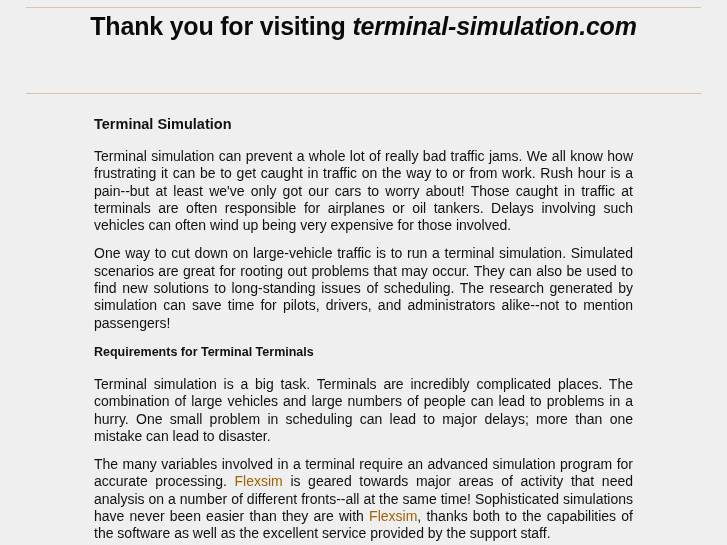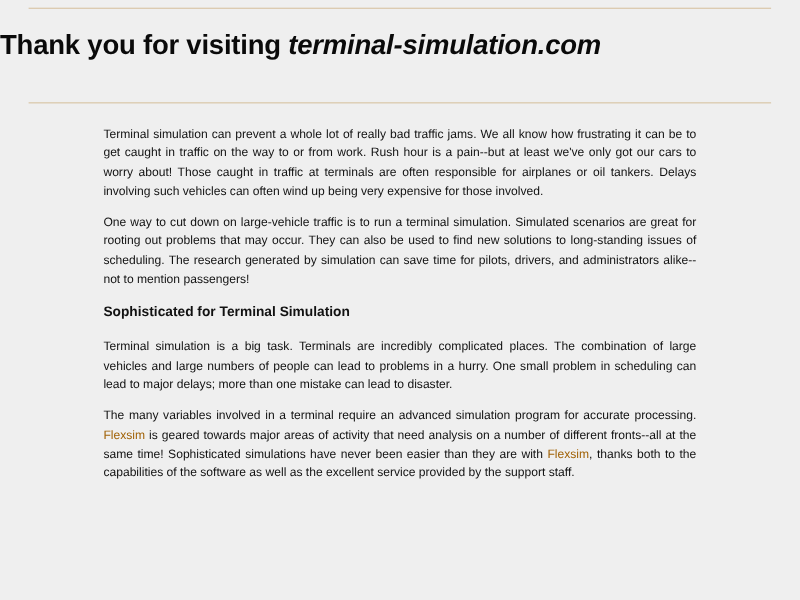--- a/index.html
+++ b/index.html
@@ -10,51 +10,52 @@
     color: #111;
     position: relative;
   }
   .rule {
     position: absolute; left: 26px; width: 675px; height: 1px;
     background: #d8c3a2;
   }
   .rule.top { top: 7px; }
   .rule.bottom { top: 93px; }
   .site-title {
-    position: absolute; top: 27px; left: 0; width: 727px;
-    text-align: left;
+    position: absolute; top: 12px; left: 0; width: 727px;
+    text-align: center;
     font-size: 25px; font-weight: bold; color: #0a0a0a;
     letter-spacing: -0.2px;
     margin: 0;
   }
   .site-title em { font-style: italic; }
   .content {
     position: absolute; left: 94px; top: 114px; width: 539px;
   }
   h2 {
     font-size: 14.5px; font-weight: bold; margin: 0; line-height: 20px;
   }
   h2.first { margin-bottom: 14px; }
   h3 {
     font-size: 12.5px; font-weight: bold; margin: 0 0 15px 0; line-height: 18px;
   }
   p {
-    font-size: 11px; line-height: 17.3px; margin: 0 0 11px 0;
+    font-size: 14px; line-height: 17.3px; margin: 0 0 11px 0;
     text-align: justify;
   }
   a.link { color: #a16207; text-decoration: none; }
 </style>
 </head>
 <body>
 
 <div class="rule top"></div>
 
 <h1 class="site-title"><span>Thank you for visiting </span><em>terminal-simulation.com</em></h1>
 
 <div class="rule bottom"></div>
 
 <div class="content">
+  <h2 class="first">Terminal Simulation</h2>
   <p>Terminal simulation can prevent a whole lot of really bad traffic jams. We all know how frustrating it can be to get caught in traffic on the way to or from work. Rush hour is a pain--but at least we've only got our cars to worry about! Those caught in traffic at terminals are often responsible for airplanes or oil tankers. Delays involving such vehicles can often wind up being very expensive for those involved.</p>
   <p>One way to cut down on large-vehicle traffic is to run a terminal simulation. Simulated scenarios are great for rooting out problems that may occur. They can also be used to find new solutions to long-standing issues of scheduling. The research generated by simulation can save time for pilots, drivers, and administrators alike--not to mention passengers!</p>
-  <h3>Sophisticated for Terminal Simulation</h3>
+  <h3>Requirements for Terminal Terminals</h3>
   <p>Terminal simulation is a big task. Terminals are incredibly complicated places. The combination of large vehicles and large numbers of people can lead to problems in a hurry. One small problem in scheduling can lead to major delays; more than one mistake can lead to disaster.</p>
   <p><span>The many variables involved in a terminal require an advanced simulation program for accurate processing. </span><a class="link" href="#">Flexsim</a><span> is geared towards major areas of activity that need analysis on a number of different fronts--all at the same time! Sophisticated simulations have never been easier than they are with </span><a class="link" href="#">Flexsim</a><span>, thanks both to the capabilities of the software as well as the excellent service provided by the support staff.</span></p>
 </div>
 
 </body></html>

